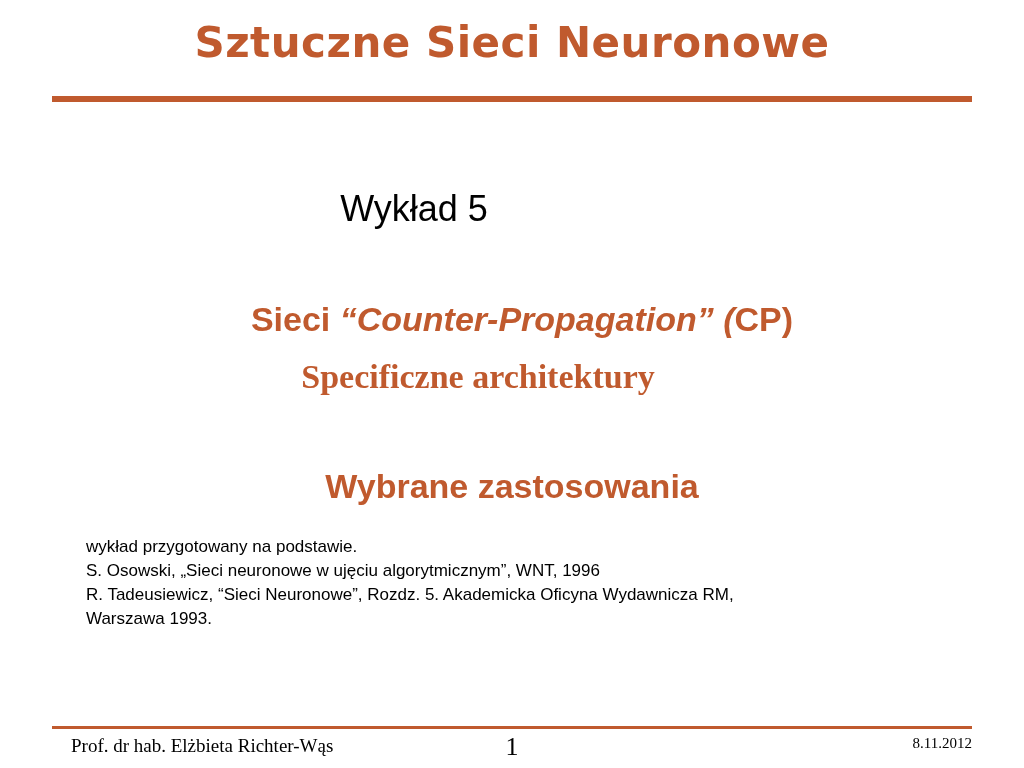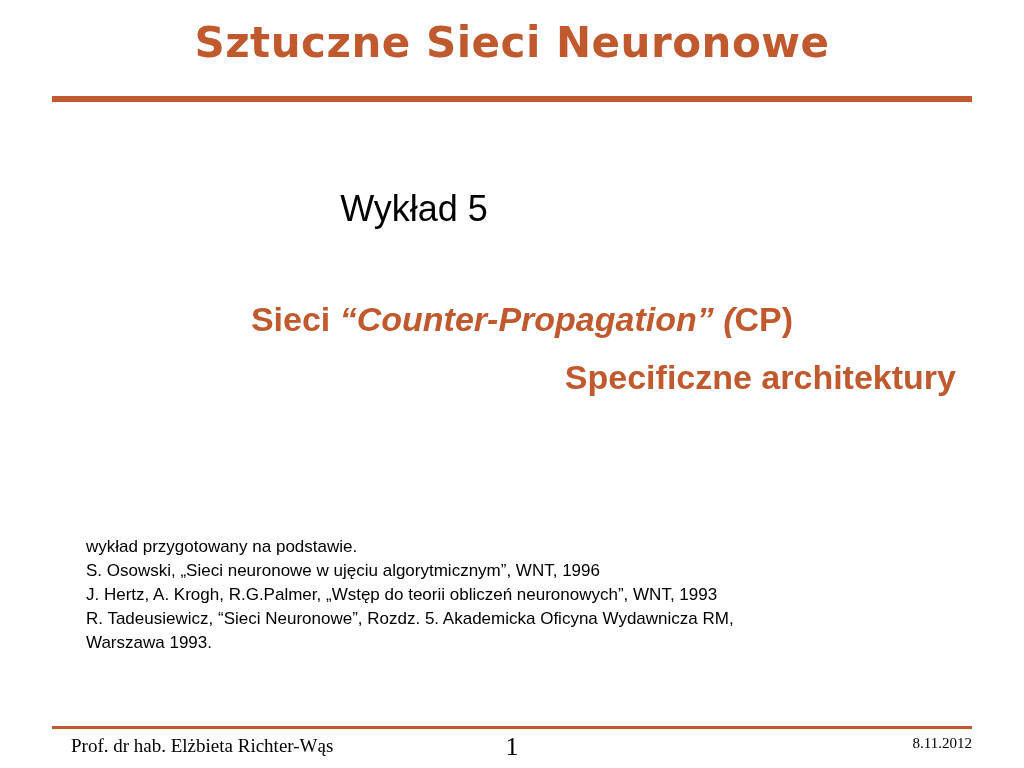--- a/index.html
+++ b/index.html
@@ -60,24 +60,25 @@
     color: #c05a2e;
   }
   .subtitle1 .ital {
     font-style: italic;
   }
   .subtitle2 {
     position: absolute;
     left: 0;
     top: 358px;
     width: 956px;
-    text-align: right;
+    text-align: center;
     font-size: 34px;
     font-weight: bold;
     color: #c05a2e;
+    font-family: Liberation Serif, serif;
   }
   .subtitle3 {
     position: absolute;
     left: 0;
     top: 467px;
     width: 1024px;
     text-align: center;
     font-size: 34px;
     font-weight: bold;
     color: #c05a2e;
@@ -136,25 +137,25 @@
   <div class="title">Sztuczne Sieci Neuronowe</div>
 
   <div class="title-rule"></div>
 
   <div class="lecture-line">Wykład 5</div>
 
   <div class="subtitle1"><span>Sieci </span><span class="ital">“Counter-Propagation” (</span><span>CP)</span></div>
 
   <div class="subtitle2">Specificzne architektury</div>
 
+  <div class="subtitle3">Wybrane zastosowania</div>
 
   <div class="refs">
     <div class="hdr">wykład przygotowany na podstawie.</div>
     <div>S. Osowski, „Sieci neuronowe w ujęciu algorytmicznym”, WNT, 1996</div>
-    <div>J. Hertz, A. Krogh, R.G.Palmer, „Wstęp do teorii obliczeń neuronowych”, WNT, 1993</div>
     <div>R. Tadeusiewicz, “Sieci Neuronowe”, Rozdz. 5. Akademicka Oficyna Wydawnicza RM,</div>
     <div>Warszawa 1993.</div>
   </div>
 
   <div class="footer-rule"></div>
   <div class="footer-author">Prof. dr hab. Elżbieta Richter-Wąs</div>
   <div class="footer-page">1</div>
   <div class="footer-date">8.11.2012</div>
 
 </div>

